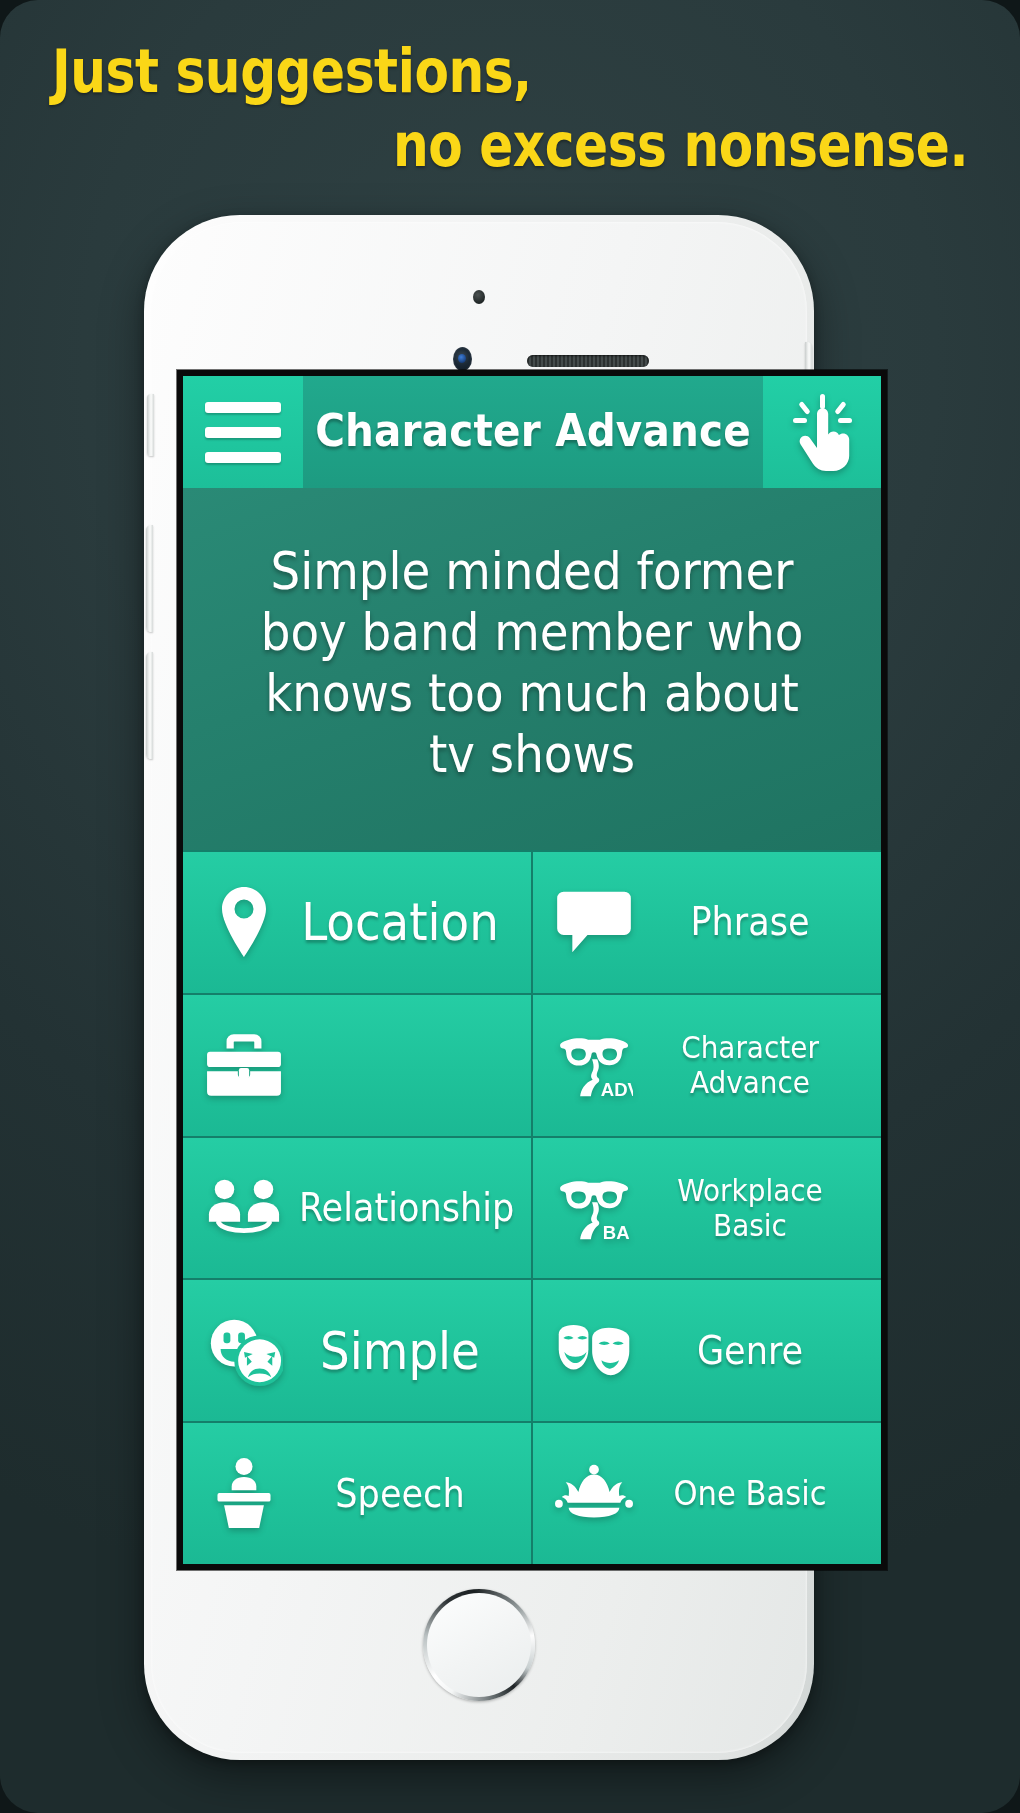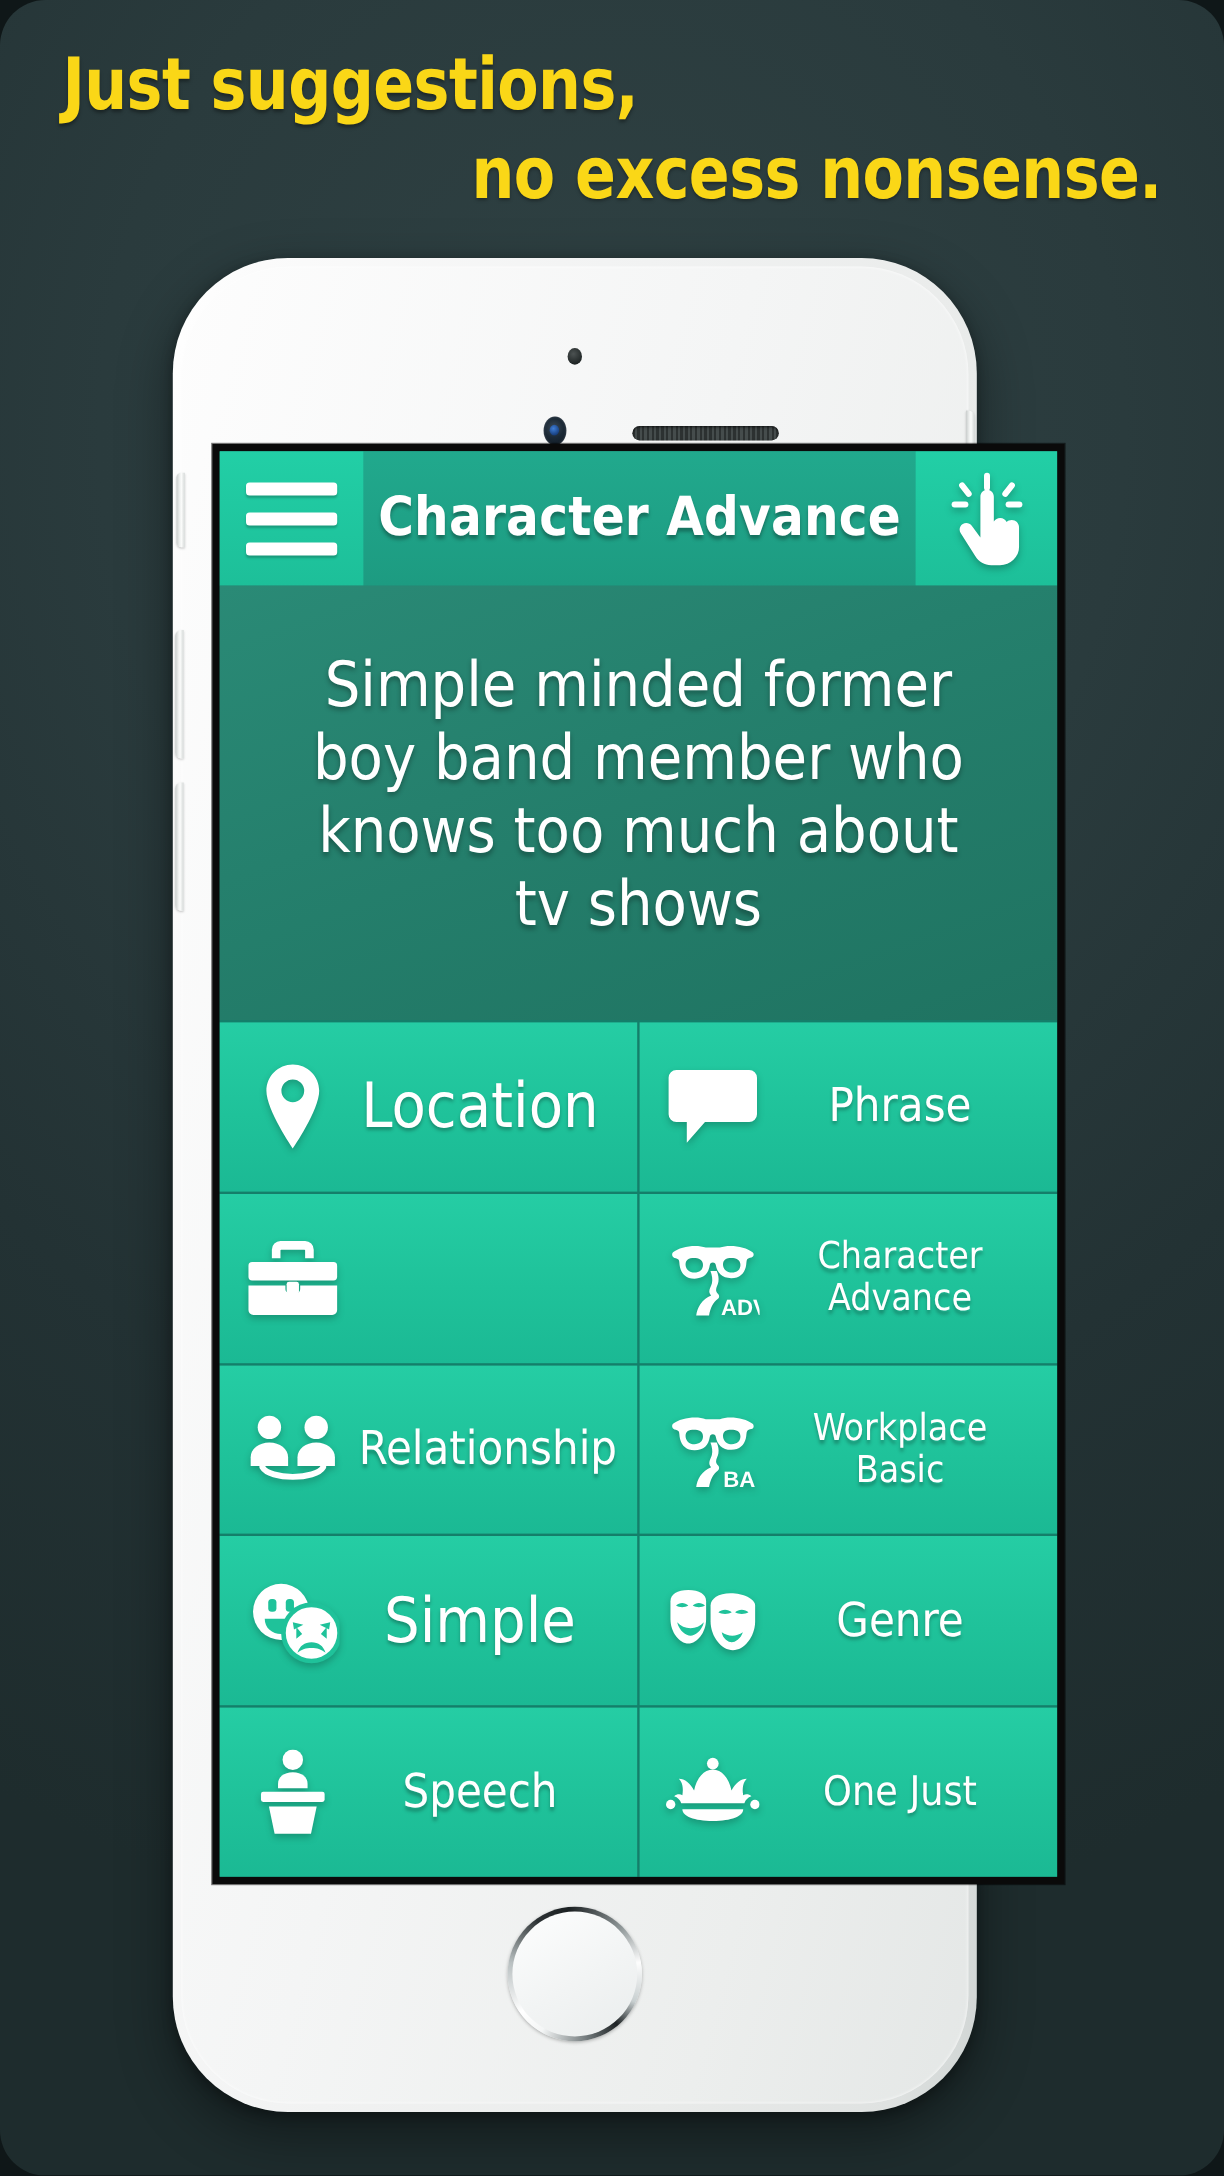--- a/index.html
+++ b/index.html
@@ -377,21 +377,21 @@
             <div class="cell">
               <span class="ic">
                 <svg viewBox="0 0 80 60">
                   <path fill="#fff" d="M40 10c8 0 14 8 16 18 3-6 8-10 13-10-3 3-4 8-3 14 2-1 5-1 7 1-3 1-5 3-6 6H13c-1-3-3-5-6-6 2-2 5-2 7-1 1-6 0-11-3-14 5 0 10 4 13 10 2-10 8-18 16-18z"></path>
                   <circle fill="#fff" cx="40" cy="5" r="5"></circle>
                   <circle fill="#fff" cx="4" cy="40" r="4"></circle>
                   <circle fill="#fff" cx="76" cy="40" r="4"></circle>
                   <path fill="#fff" d="M14 44h52c0 6-10 10-26 10S14 50 14 44z"></path>
                 </svg>
               </span>
-              <span class="lbl sz-md">One Just</span>
+              <span class="lbl sz-md">One Basic</span>
             </div>
 
           </div>
         </div>
       </div>
 
       <div class="home-btn">
         <div class="home-btn-face"></div>
       </div>
 

